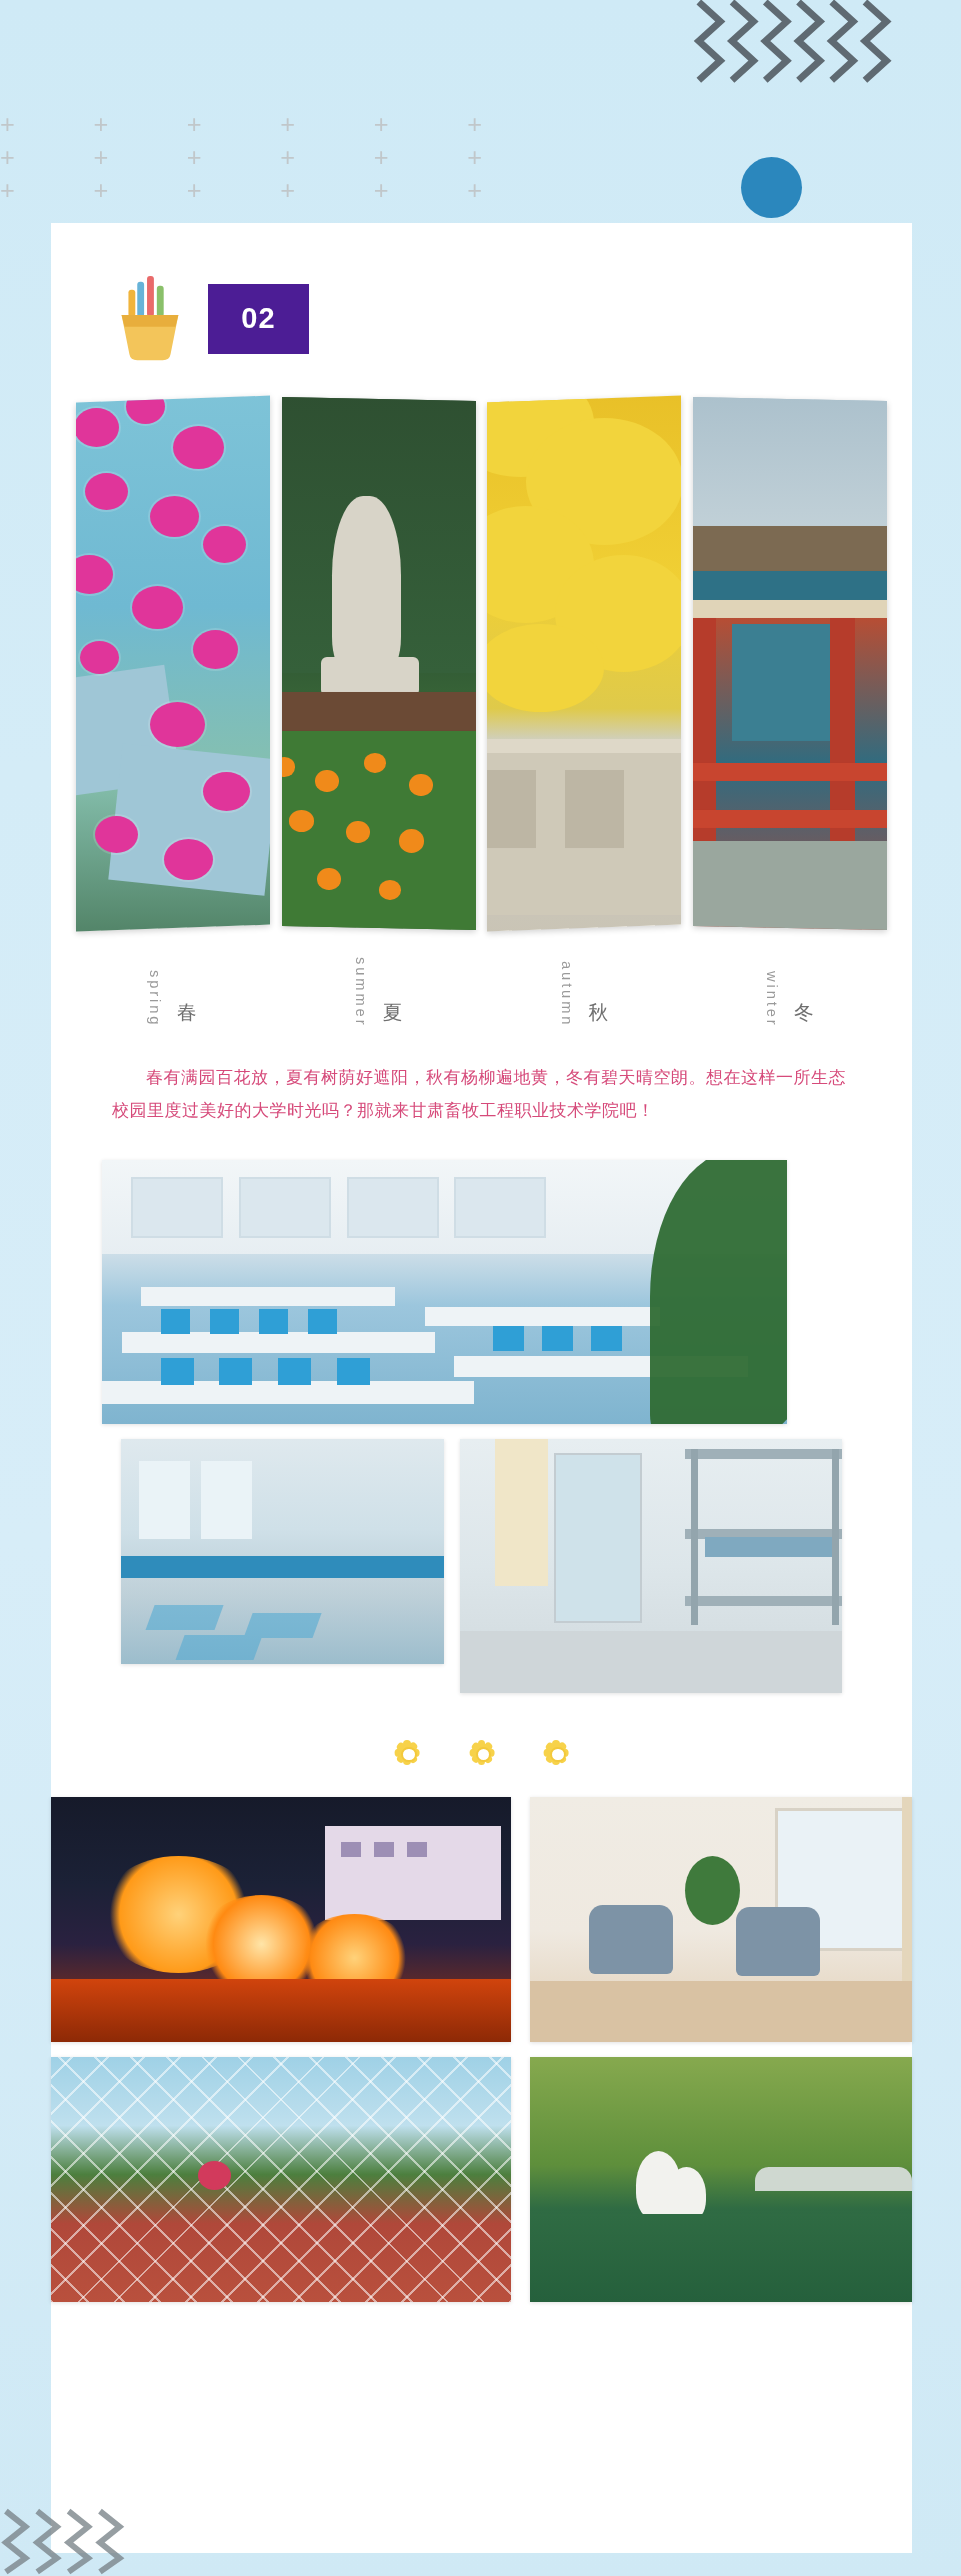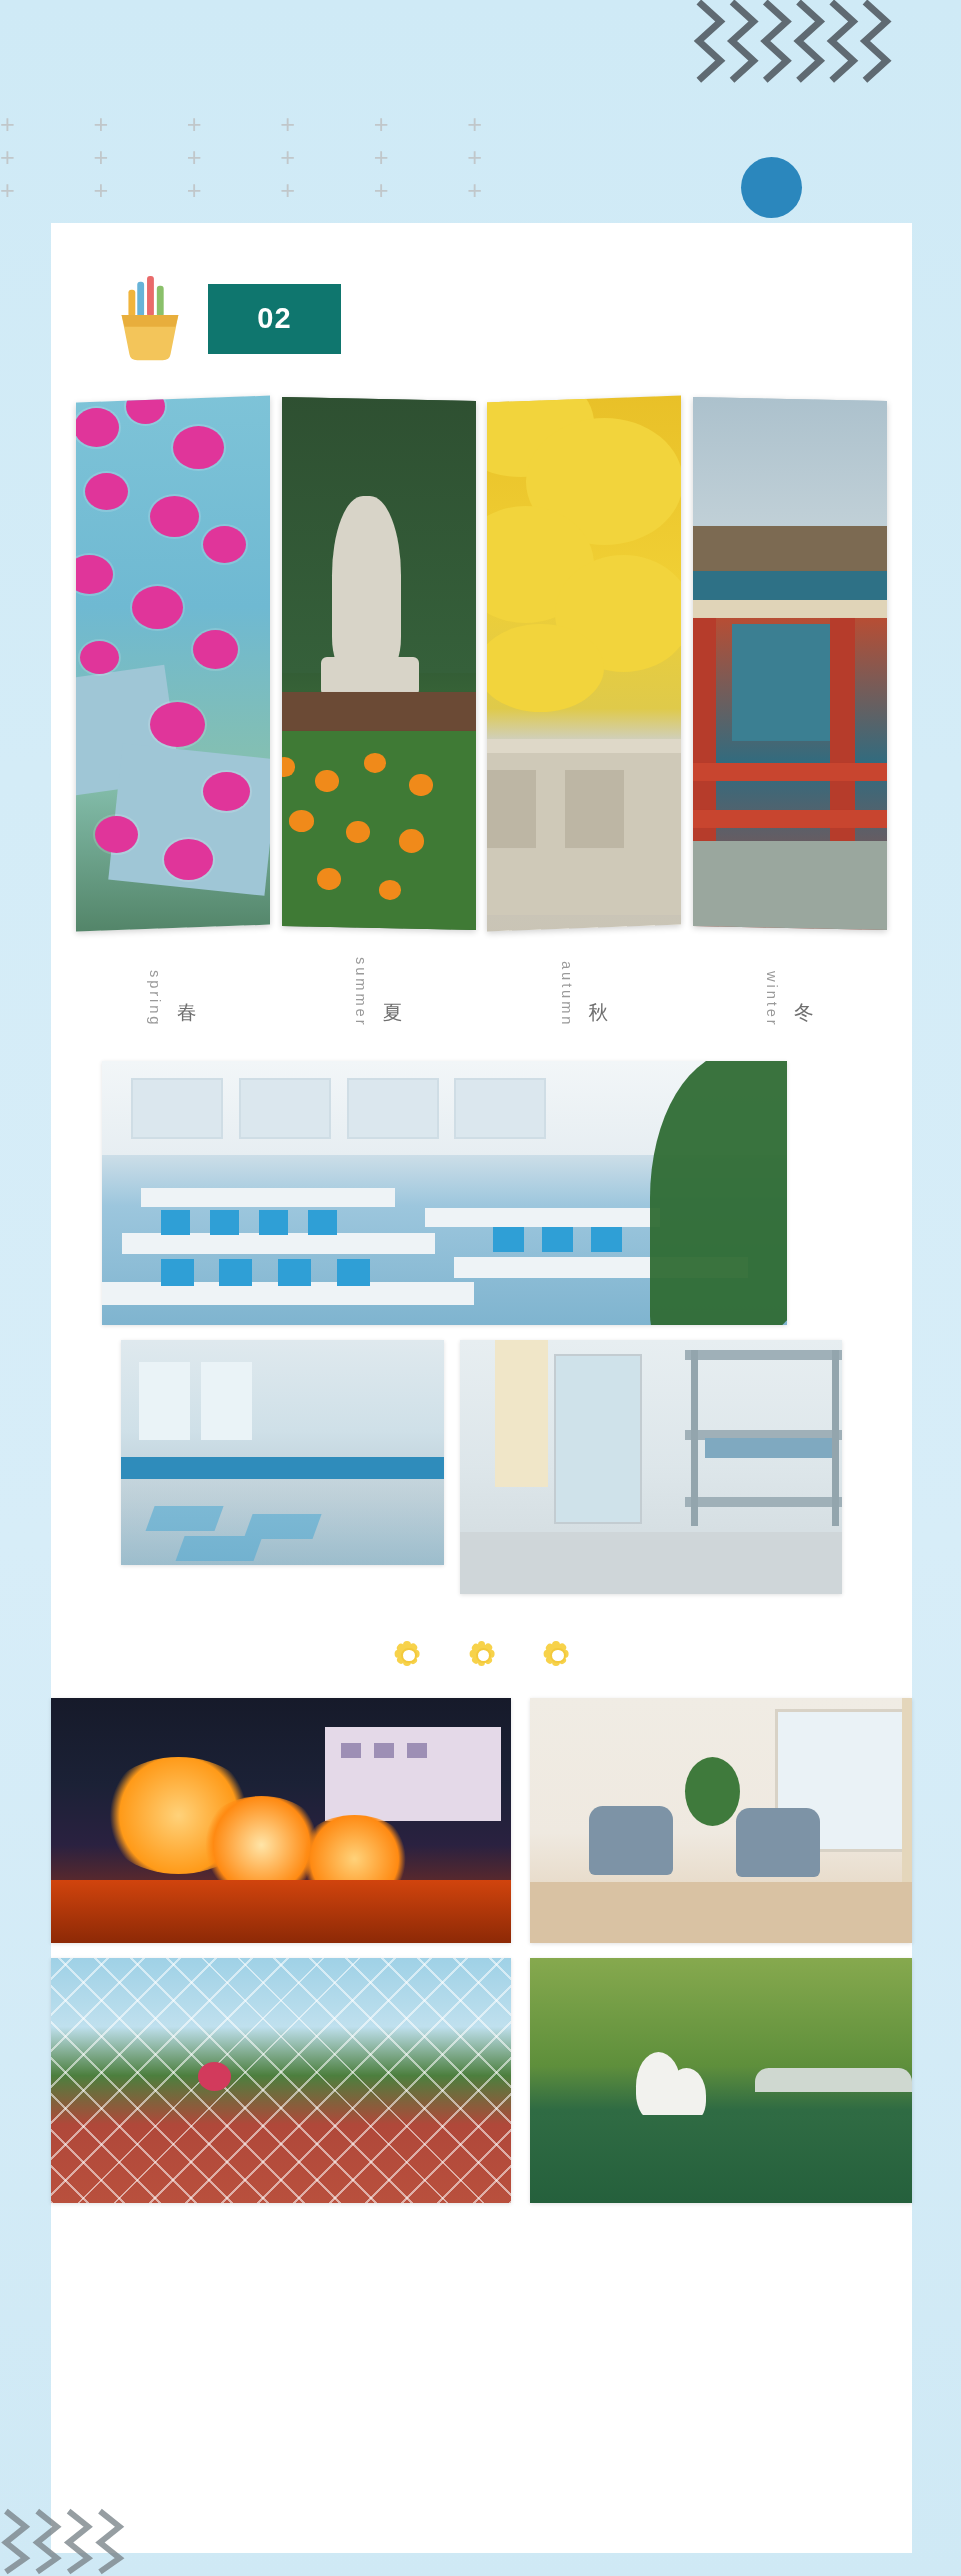--- a/index.html
+++ b/index.html
@@ -67,22 +67,22 @@
     left:51px; top:7.8px;
     width:94px; height:94px;
   }
   .ribbon{
     position:absolute;
     left:157px; top:19.6px;
     width:697px; height:70px;
     display:flex; align-items:stretch;
   }
   .ribbon-num{
-    width:133px;
-    background:#0f766e;
+    width:101px;
+    background:#4c1d95;
     color:#ffffff;
     font-size:29px;
     font-weight:bold;
     display:flex;align-items:center;justify-content:center;
     letter-spacing:1px;
     text-align:center;
   }
   .ribbon-title{
     flex:1;
     background:#2e86b4;
@@ -406,20 +406,21 @@
       <div class="season-label">
         <span class="season-en">autumn</span>
         <span class="season-cn">秋</span>
       </div>
       <div class="season-label">
         <span class="season-en">winter</span>
         <span class="season-cn">冬</span>
       </div>
     </div>
 
+    <p class="para">春有满园百花放，夏有树荫好遮阳，秋有杨柳遍地黄，冬有碧天晴空朗。想在这样一所生态校园里度过美好的大学时光吗？那就来甘肃畜牧工程职业技术学院吧！</p>
 
     <div class="photos">
 
       <div class="row" style="margin-left:51px;">
         <div class="pbox classroom">
           <i class="desk" style="position:absolute;left:39px;top:127px;width:254px;height:19.6px;"></i>
           <i class="desk" style="position:absolute;left:19.6px;top:172px;width:313px;height:21.5px;"></i>
           <i class="desk" style="position:absolute;left:0px;top:221px;width:372px;height:23.5px;"></i>
           <i class="desk" style="position:absolute;left:323px;top:147px;width:235px;height:19.6px;"></i>
           <i class="desk" style="position:absolute;left:352px;top:196px;width:294px;height:21.5px;"></i>

